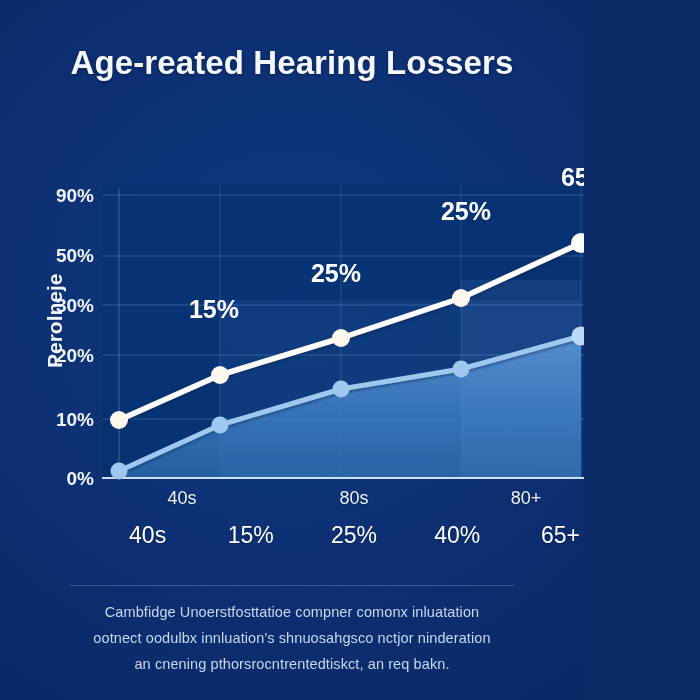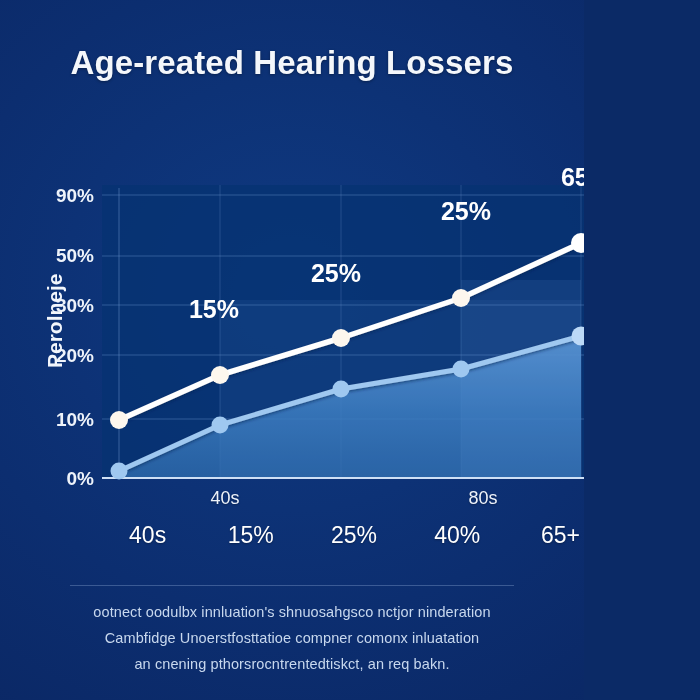--- a/index.html
+++ b/index.html
@@ -191,29 +191,30 @@
         <text x="330" y="122">25%</text>
         <text x="460" y="60">25%</text>
         <text x="580" y="26">65%</text>
       </g>
     </svg>
   </div>
 
   <div class="xrow" id="xrow-top">
     <div class="xtick">40s</div>
     <div class="xtick">80s</div>
+    <div class="xtick">80+</div>
   </div>
 
   <div class="xrow" id="xrow-bottom">
     <div class="xtick">40s</div>
     <div class="xtick">15%</div>
     <div class="xtick">25%</div>
     <div class="xtick">40%</div>
     <div class="xtick">65+</div>
   </div>
 
   <div id="caption">
     <div class="cap-rule"></div>
+    <div class="cap-line">Cambfidge Unoerstfosttatioe compner comonx inluatation</div>
     <div class="cap-line">ootnect oodulbx innluation's shnuosahgsco nctjor ninderation</div>
-    <div class="cap-line">Cambfidge Unoerstfosttatioe compner comonx inluatation</div>
     <div class="cap-line">an cnening pthorsrocntrentedtiskct, an req bakn.</div>
   </div>
 </div>
 
 </body></html>

